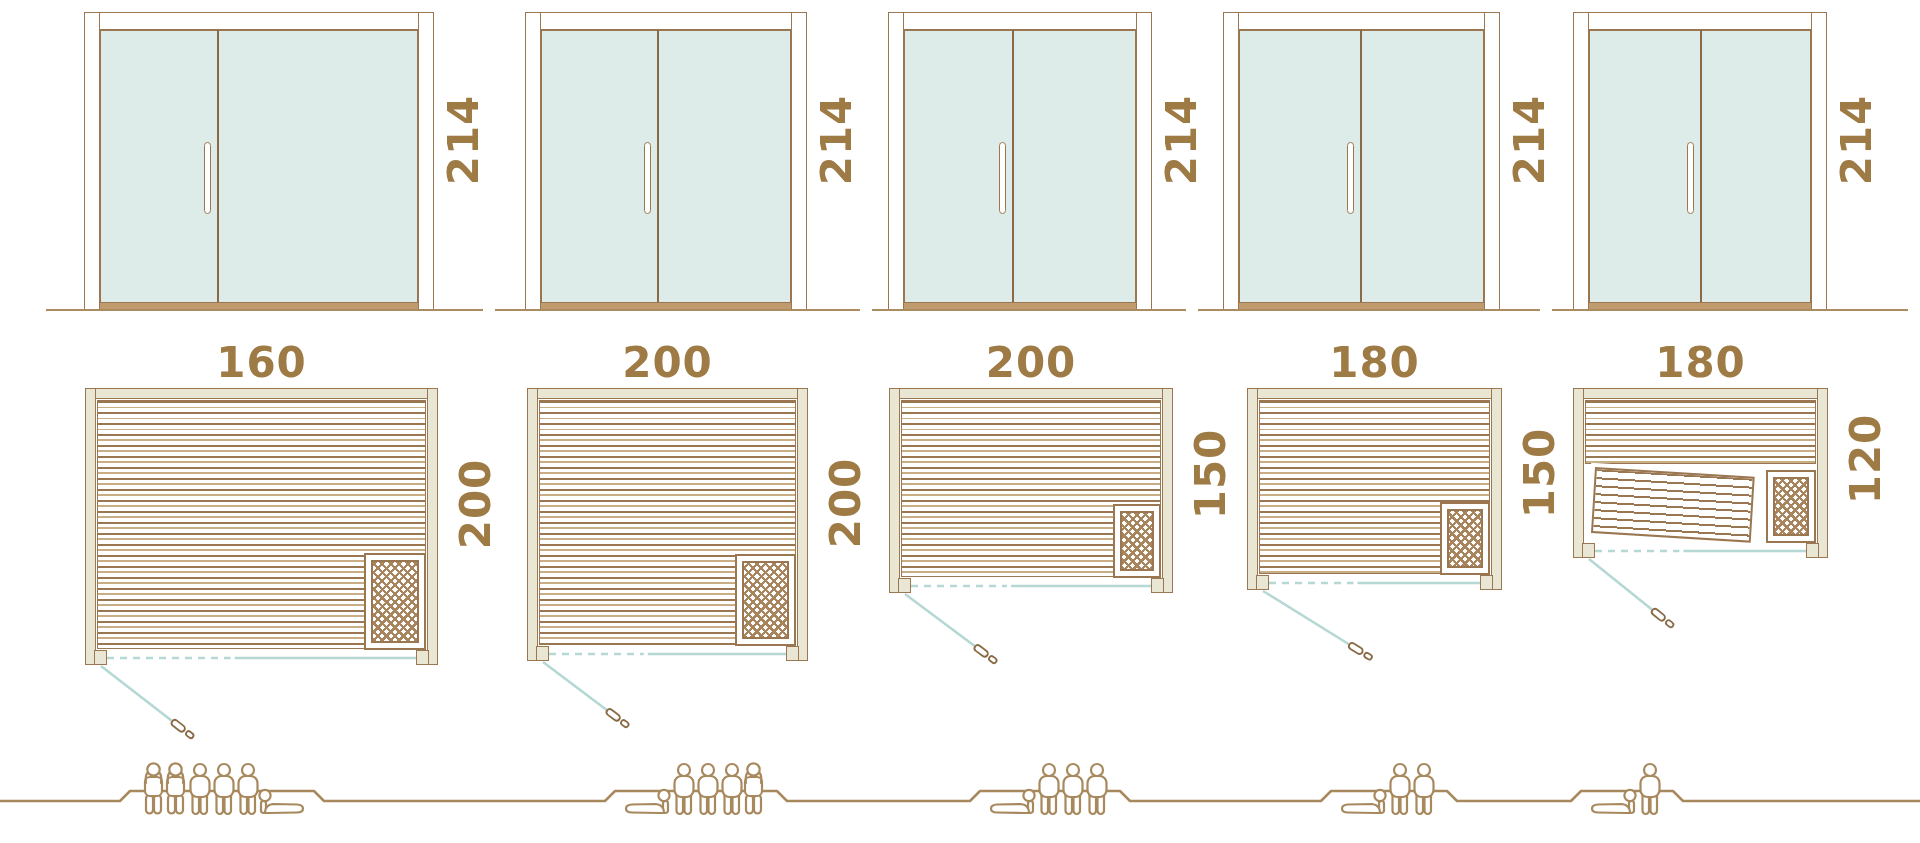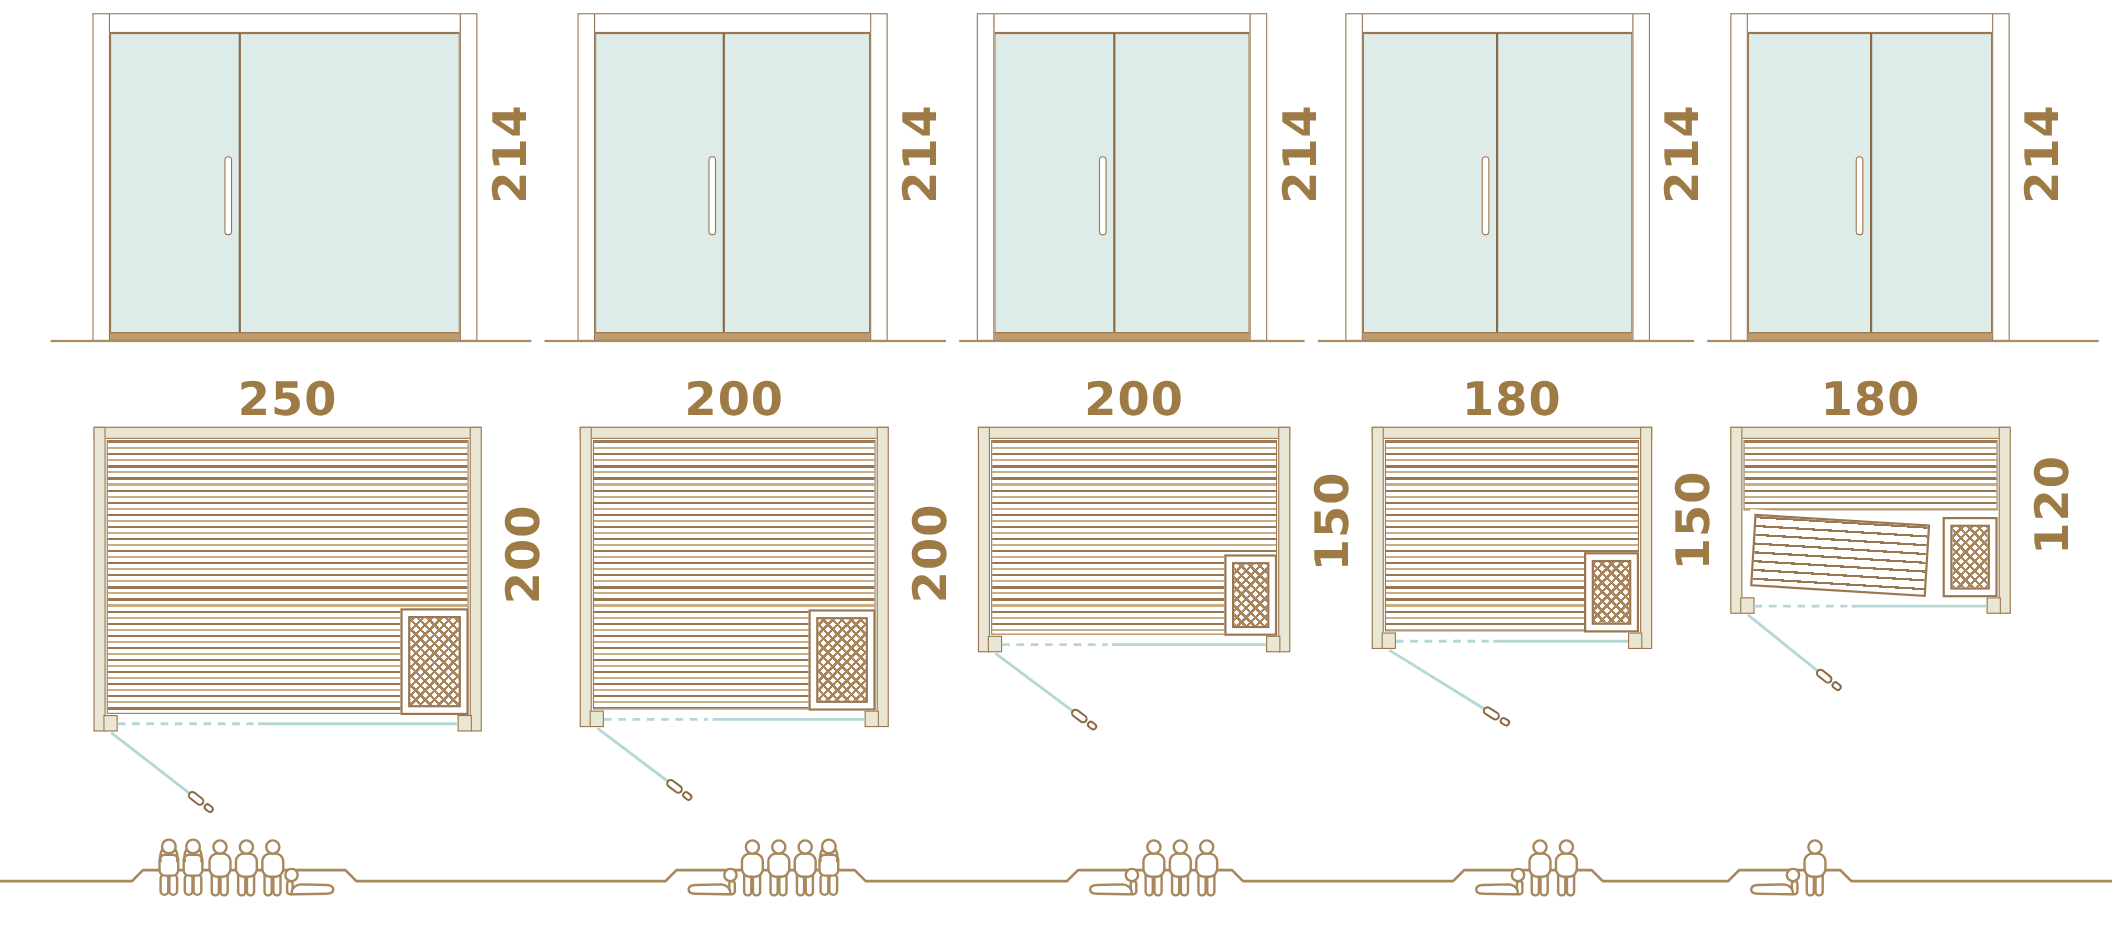--- a/index.html
+++ b/index.html
@@ -82,21 +82,21 @@
       <div class="wall w-top" style="left: 85px; top: 388px; width: 353px; height: 11px;"></div>
       <div class="wall w-left" style="left: 85px; top: 388px; width: 11px; height: 277px;"></div>
       <div class="wall w-right" style="left: 427px; top: 388px; width: 11px; height: 277px;"></div>
       <div class="wall w-foot-l" style="left: 94px; top: 650px; width: 13px; height: 15px;"></div>
       <div class="wall w-foot-r" style="left: 416px; top: 650px; width: 13px; height: 15px;"></div>
       <div class="benches" style="left: 97px; top: 400px; width: 329px; height: 249px;"></div>
       <div class="heater" style="left: 364px; top: 553px; width: 62px; height: 97px;">
             <div class="heater-grill"></div>
           </div>
     </div>
-    <div class="dim horiz dim-w" style="left: 261.5px; top: 363px;">250</div>
+    <div class="dim horiz dim-w" style="left: 261.5px; top: 363px;">160</div>
     <div class="dim rot dim-d" style="left: 476px; top: 504.34px;">200</div>
   </div>
 
   <div class="unit">
 
     <div class="elev">
       <div class="header" style="left: 540px; top: 12px; width: 252px; height: 18px;"></div>
       <div class="glass" style="left: 541px; top: 30px; width: 250px; height: 273px;"></div>
       <div class="divider" style="left: 657px; top: 30px; width: 2px; height: 273px;"></div>
       <div class="door-handle" style="left: 644px; top: 142px; width: 7px; height: 72px;"></div>

